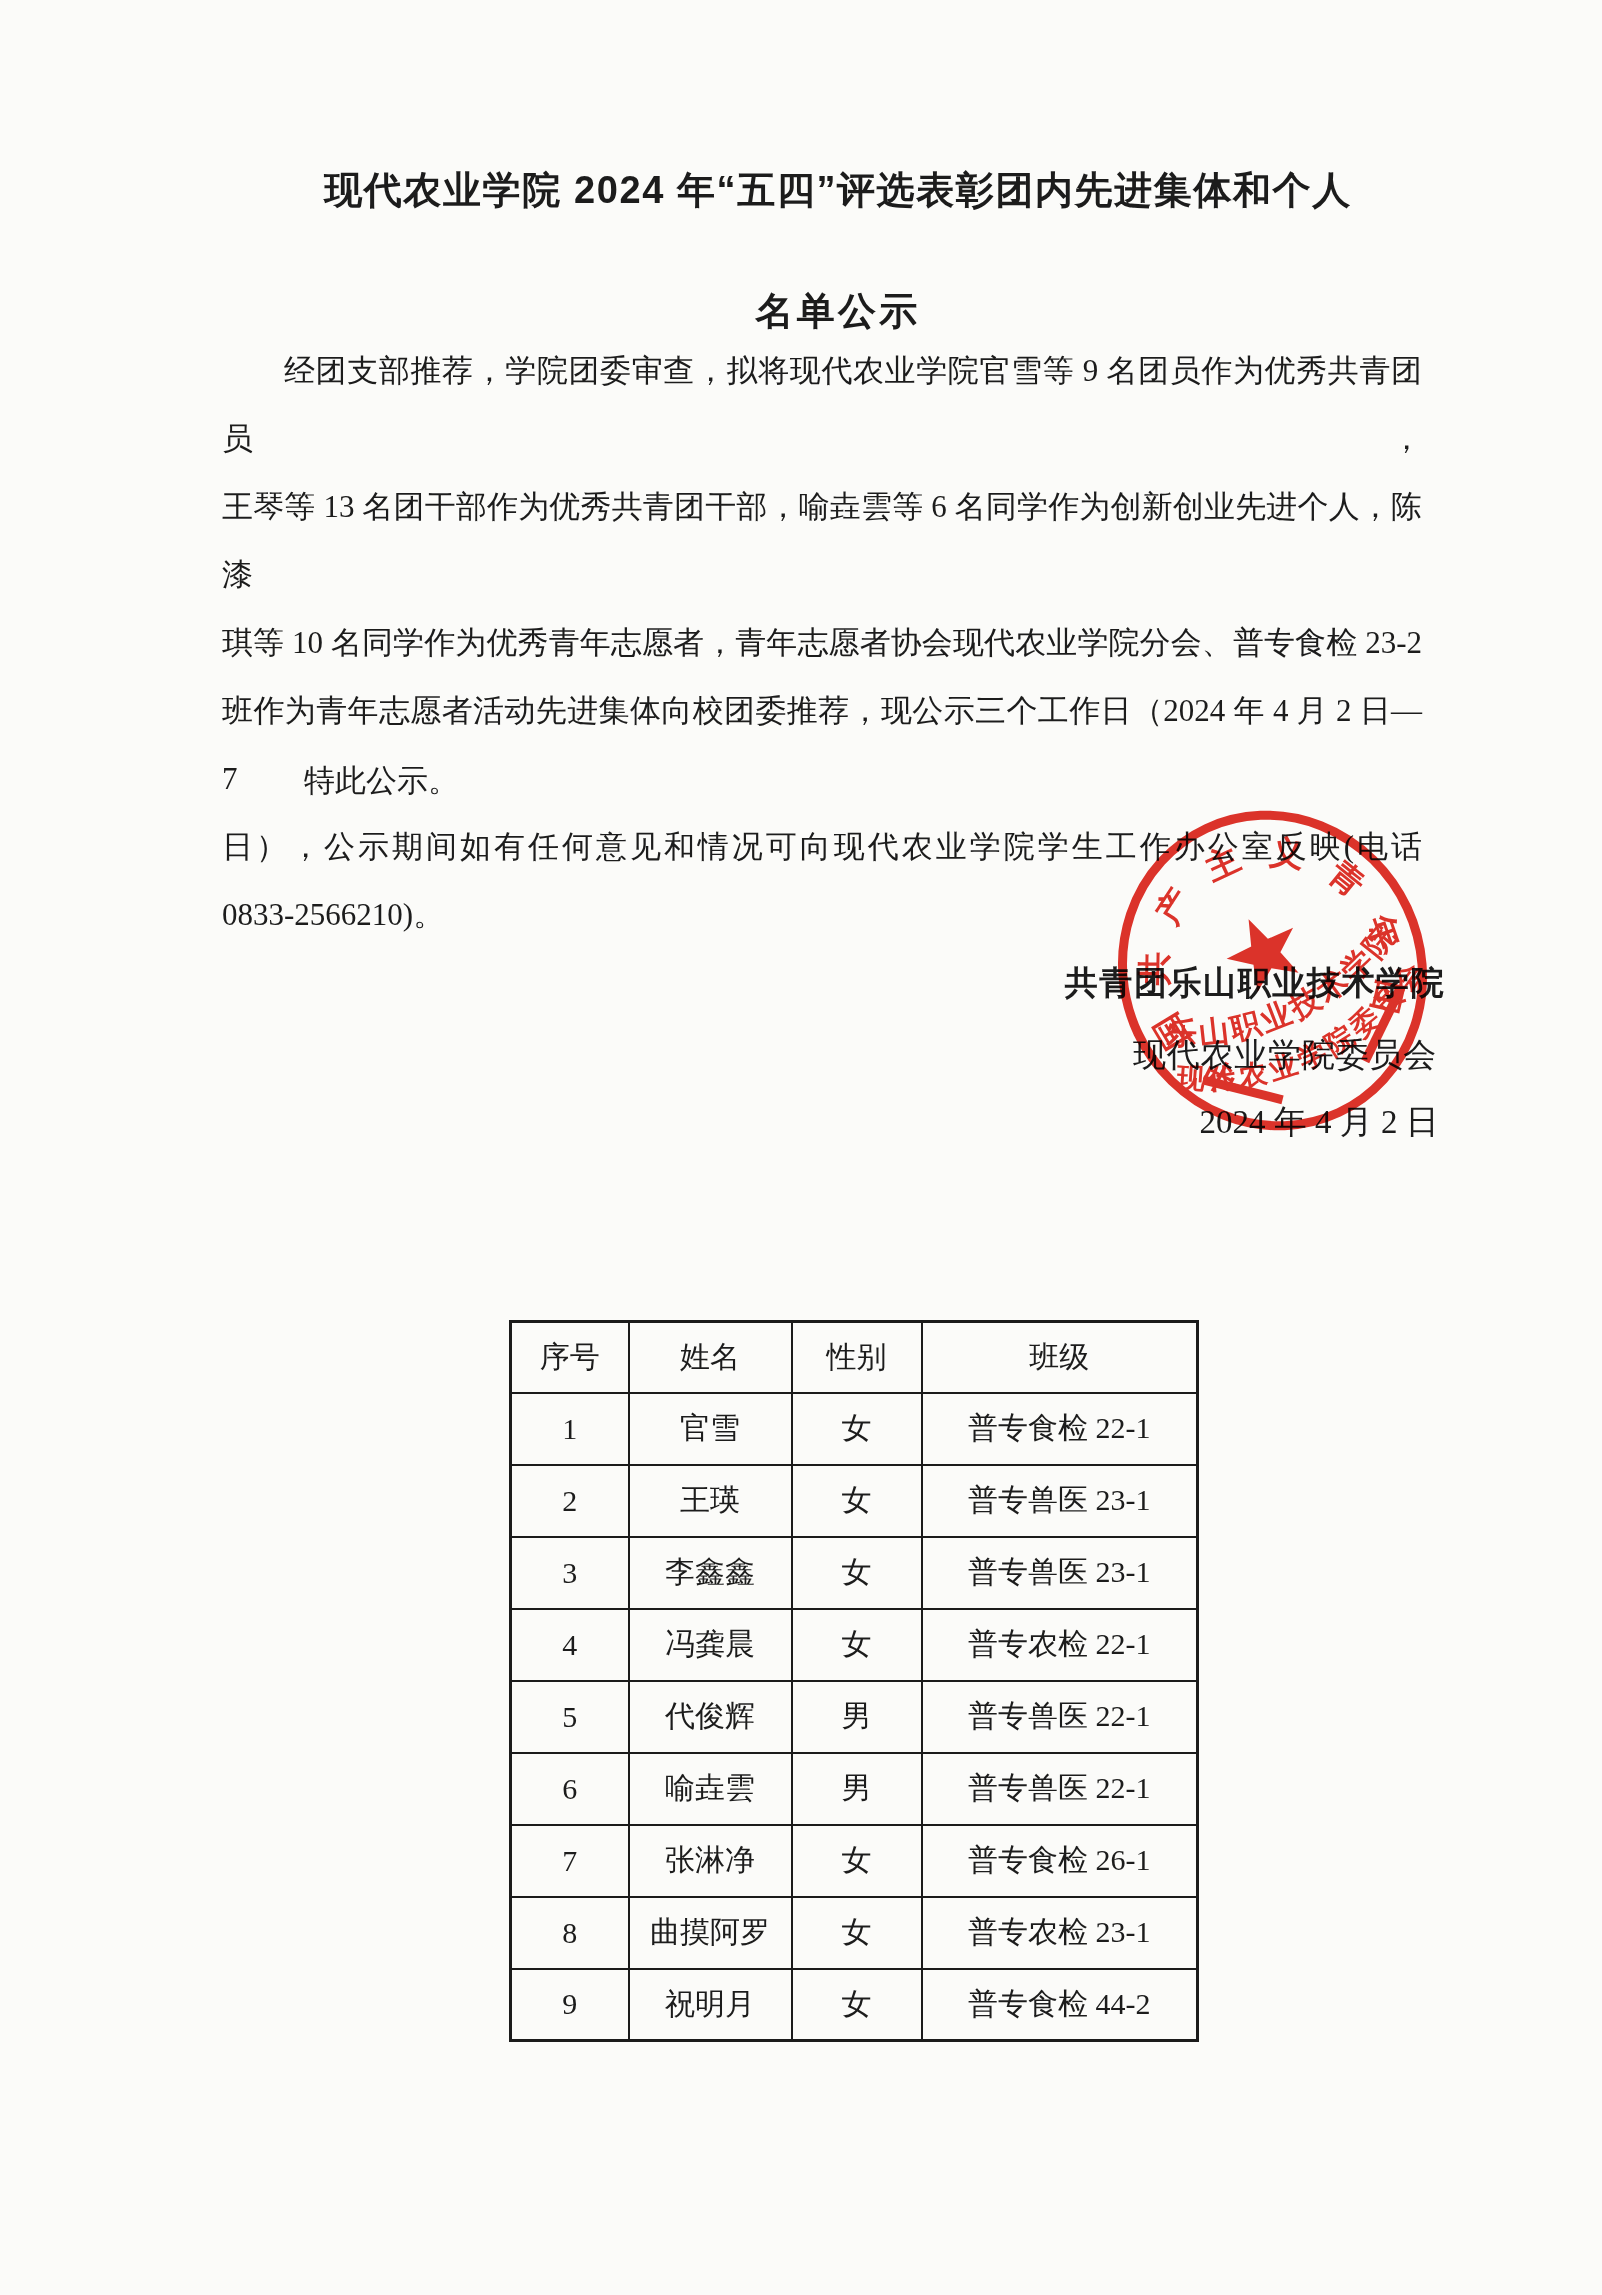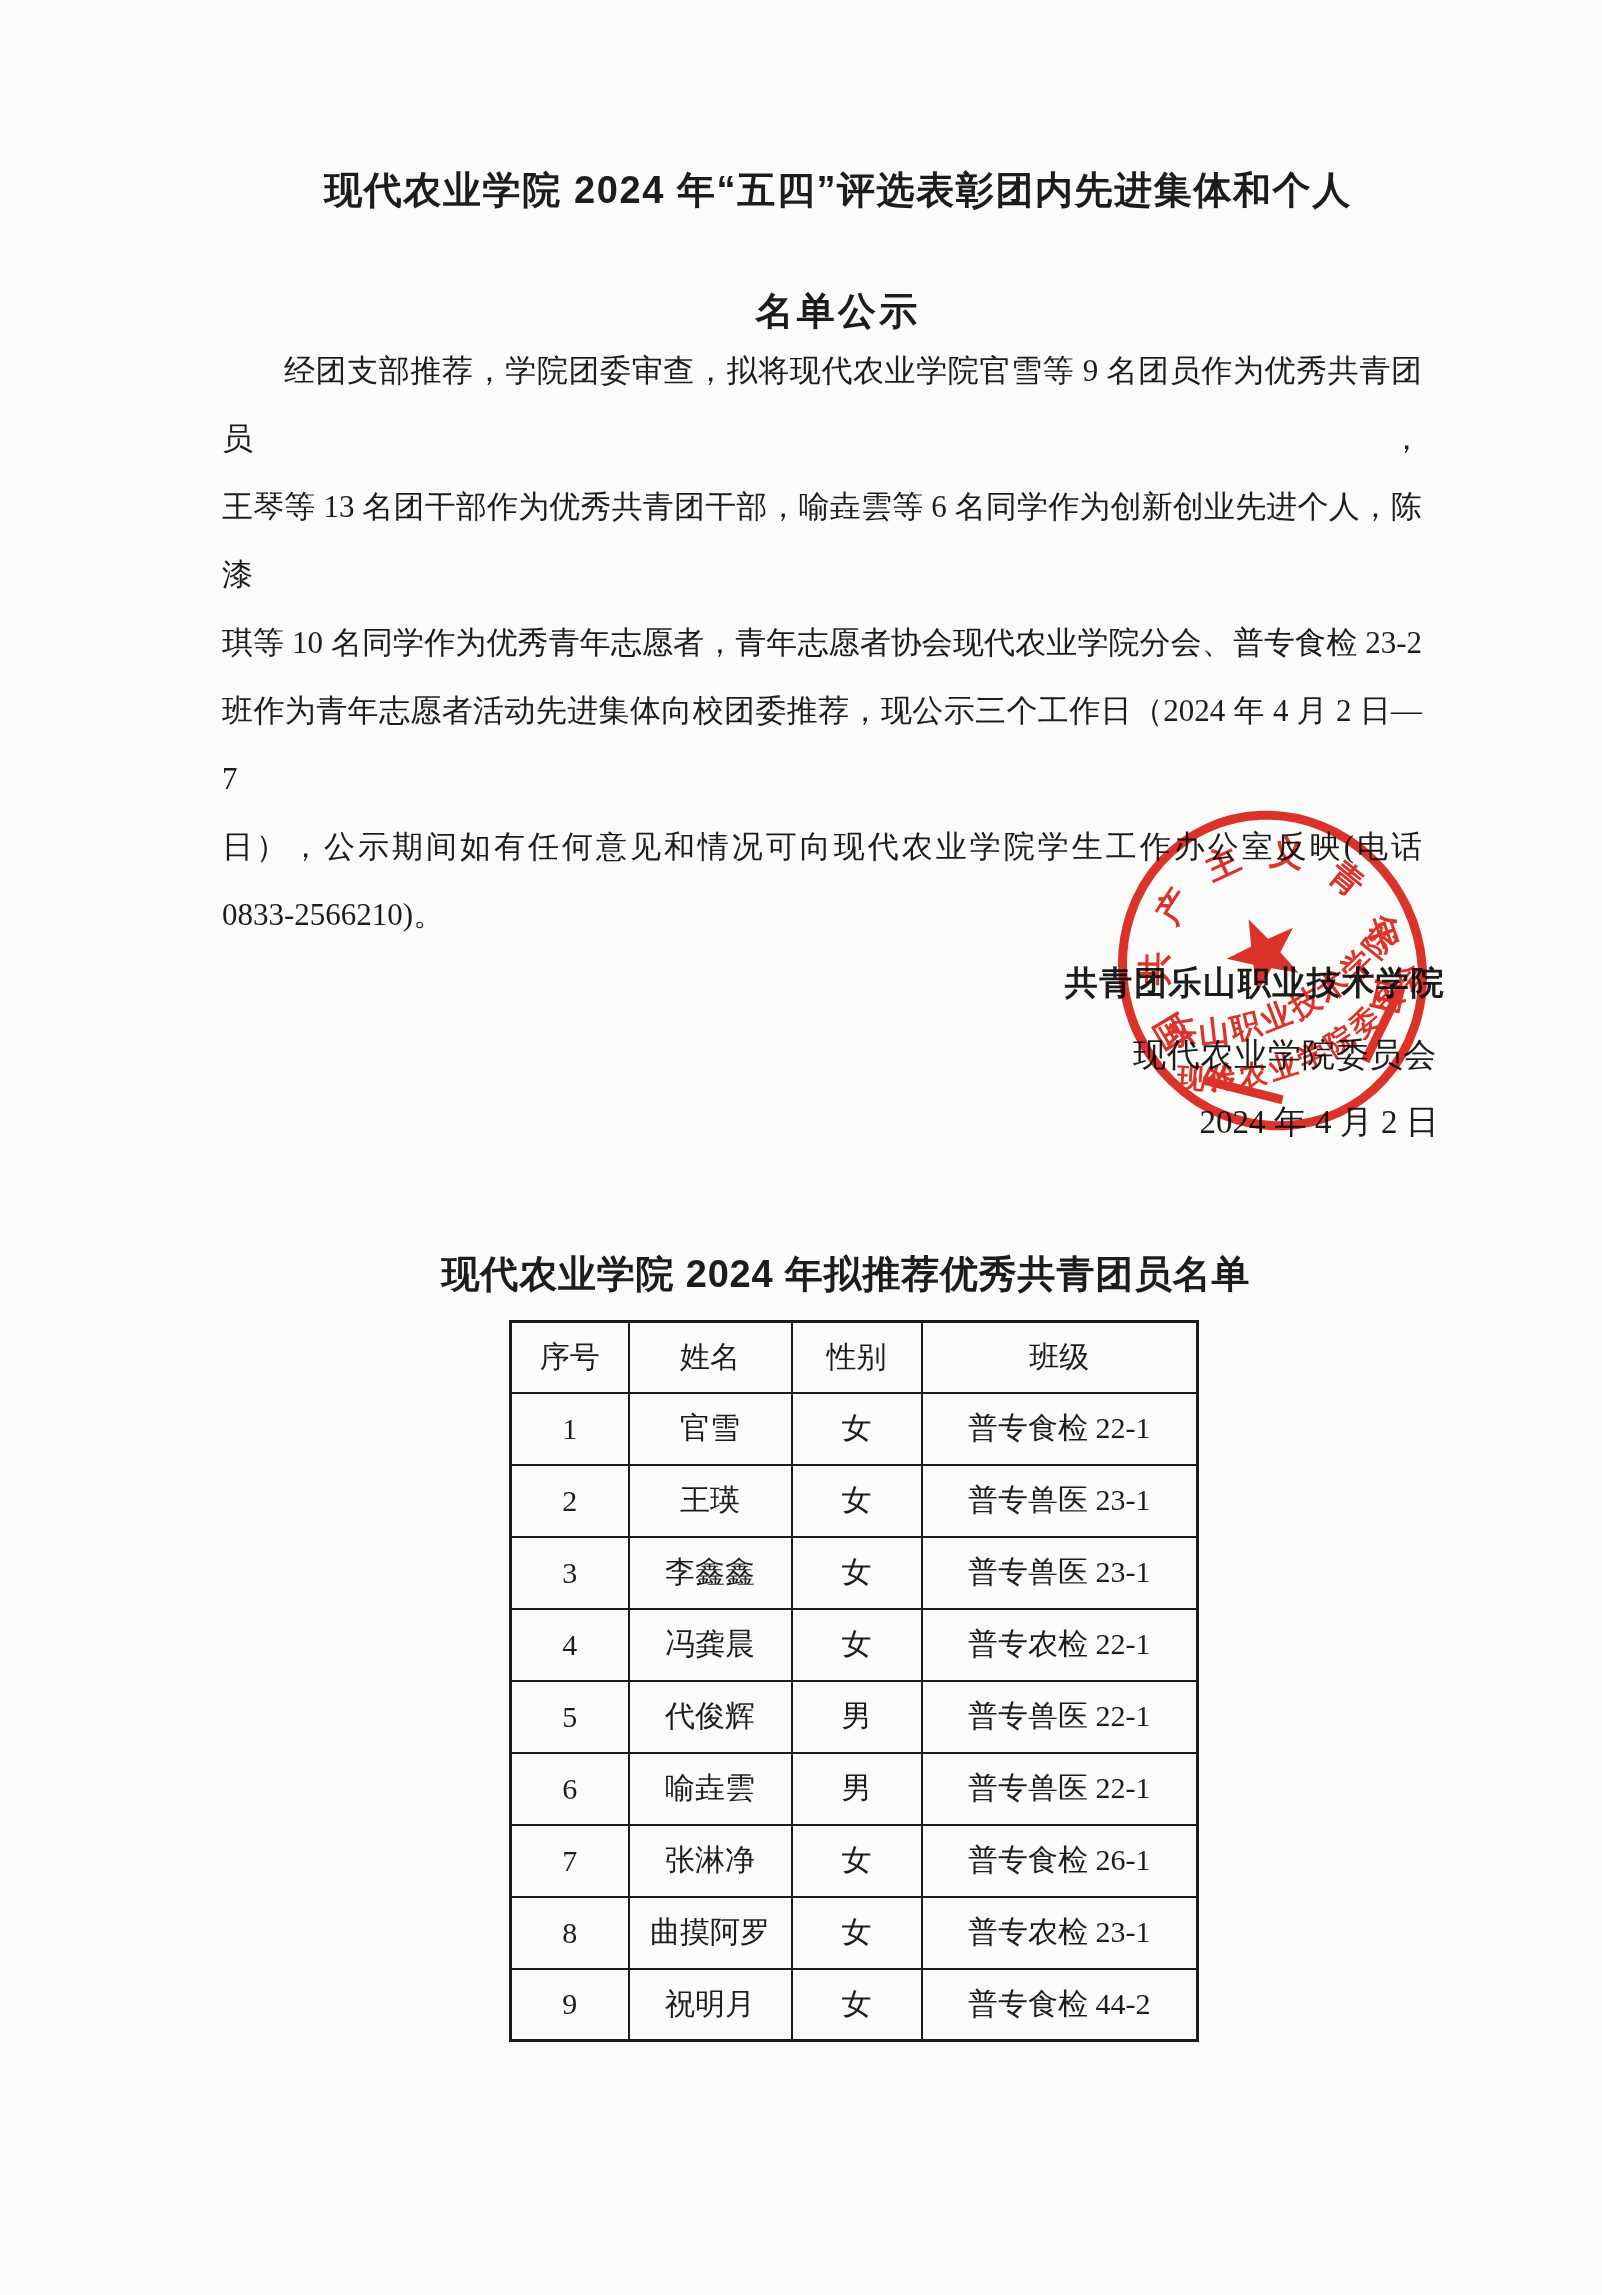--- a/index.html
+++ b/index.html
@@ -82,20 +82,21 @@
 
   <div class="paragraph">
     <div class="p-line indent">经团支部推荐，学院团委审查，拟将现代农业学院官雪等 9 名团员作为优秀共青团员，</div>
     <div class="p-line">王琴等 13 名团干部作为优秀共青团干部，喻垚雲等 6 名同学作为创新创业先进个人，陈漆</div>
     <div class="p-line">琪等 10 名同学作为优秀青年志愿者，青年志愿者协会现代农业学院分会、普专食检 23-2</div>
     <div class="p-line">班作为青年志愿者活动先进集体向校团委推荐，现公示三个工作日（2024 年 4 月 2 日—7</div>
     <div class="p-line">日），公示期间如有任何意见和情况可向现代农业学院学生工作办公室反映(电话</div>
     <div class="p-line no-justify">0833-2566210)。</div>
   </div>
 
+  <div class="closing">特此公示。</div>
 
   <div class="sig l1">共青团乐山职业技术学院</div>
   <div class="sig l2">现代农业学院委员会</div>
   <div class="sig date">2024 年 4 月 2 日</div>
 
   <div class="stamp">
     <svg viewBox="-210 -220 420 440" xmlns="http://www.w3.org/2000/svg">
       <g id="stamp-rot" transform="rotate(-25)">
         <ellipse cx="0" cy="0" rx="181" ry="191" fill="none" stroke="#dd2118" stroke-width="11"></ellipse>
       <text transform="rotate(-128.00)" x="0" y="-130" text-anchor="middle" font-size="41" font-weight="bold" fill="#dd2118">中</text>
@@ -124,21 +125,20 @@
           <text transform="translate(-37.9,111.6) rotate(7.3)" x="0" y="12" text-anchor="middle" font-size="34" font-weight="bold" fill="#dd2118">业</text>
           <text transform="translate(0.0,114.0) rotate(0.0)" x="0" y="12" text-anchor="middle" font-size="34" font-weight="bold" fill="#dd2118">学</text>
           <text transform="translate(37.9,111.6) rotate(-7.3)" x="0" y="12" text-anchor="middle" font-size="34" font-weight="bold" fill="#dd2118">院</text>
           <text transform="translate(75.1,104.4) rotate(-14.5)" x="0" y="12" text-anchor="middle" font-size="34" font-weight="bold" fill="#dd2118">委</text>
           <text transform="translate(111.2,92.6) rotate(-21.8)" x="0" y="12" text-anchor="middle" font-size="34" font-weight="bold" fill="#dd2118">员</text>
           <text transform="translate(145.4,76.4) rotate(-29.0)" x="0" y="12" text-anchor="middle" font-size="34" font-weight="bold" fill="#dd2118">会</text>
         </g>
     </svg>
   </div>
 
-  <div class="table-title">现代农业学院 2024 年拟推荐优秀共青团员名单</div>
 
   <table class="roster">
     <colgroup>
       <col style="width:118px">
         <col style="width:163px">
         <col style="width:130px">
         <col style="width:276px">
     </colgroup>
     <thead>
       <tr>

